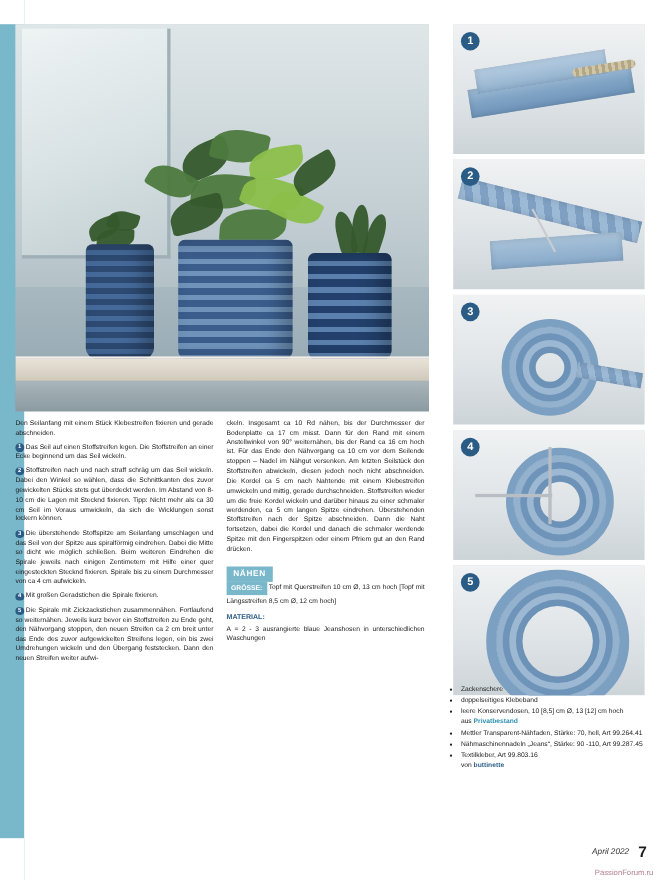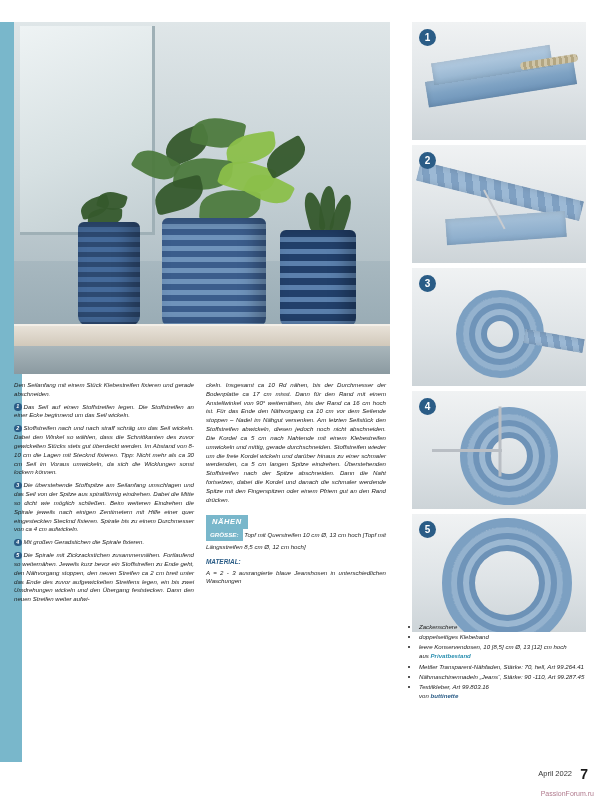--- a/index.html
+++ b/index.html
@@ -171,21 +171,20 @@
 
   
   .col {
     position: absolute;
     top: 381px;
     width: 178px;
     font-size: 6.1px;
     line-height: 1.45;
     text-align: justify;
     color: #1b1b1b;
-    font-style: italic;
   }
   .col p { margin: 0 0 4px 0; }
   .col1 { left: 14px; width: 180px; }
   .col2 { left: 206px; width: 180px; }
   .col3 { left: 412px; width: 174px; top: 622px; }
 
   .numdot {
     display: inline-block;
     width: 7.5px; height: 7.5px;
     border-radius: 50%;
@@ -239,20 +238,21 @@
   ul.mat li { margin-bottom: 1px; }
   .teal { color: #2a8fb0; font-weight: bold; }
   .brand { color: #2a5c86; font-weight: bold; }
 
   
   .footer-date {
     position: absolute;
     right: 28px;
     bottom: 22px;
     font-size: 7.5px;
+    font-style: italic;
     color: #333;
   }
   .footer-page {
     position: absolute;
     right: 12px;
     bottom: 18px;
     font-size: 14px;
     font-weight: bold;
     color: #1b1b1b;
   }

